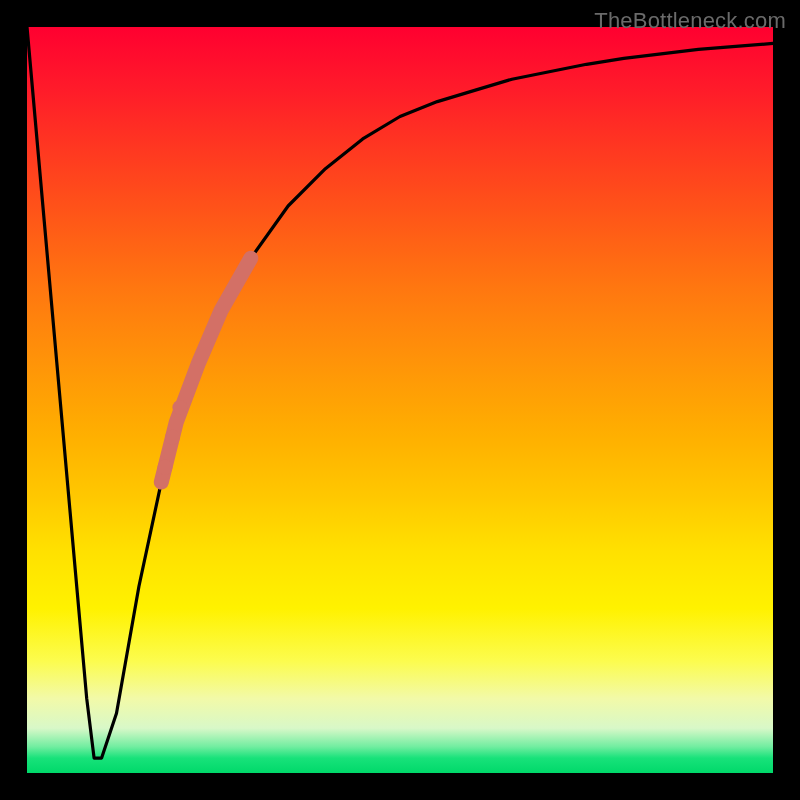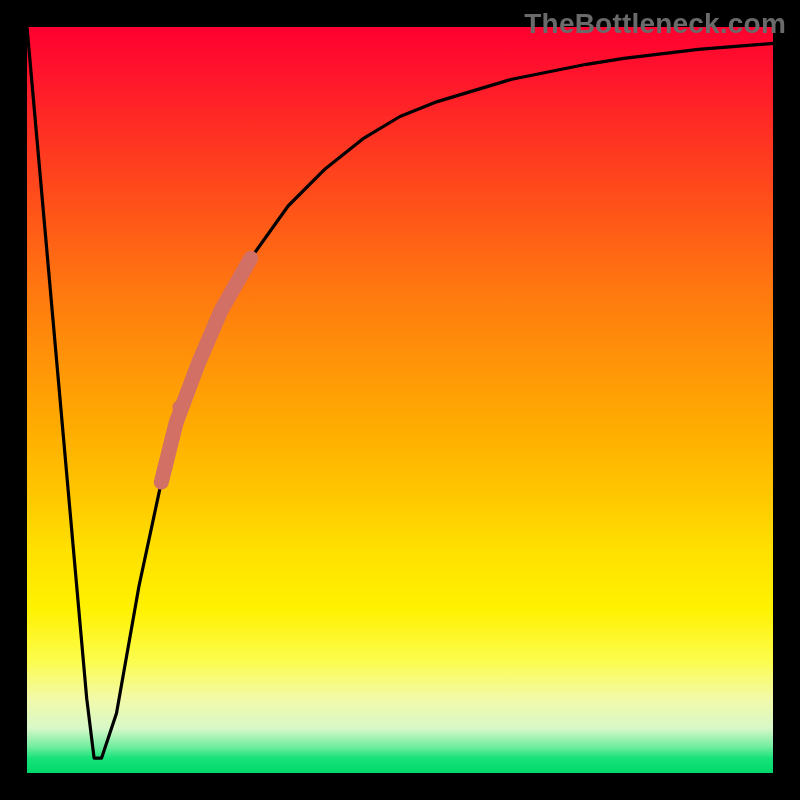--- a/index.html
+++ b/index.html
@@ -40,22 +40,22 @@
       #70eda0 96.5%,
       #18e27a 98%,
       #00d96a 100%
     );
   }
   .watermark {
     position: absolute;
     top: 8px;
     right: 14px;
     color: #6a6a6a;
-    font-size: 28px;
-    font-weight: 700;
+    font-size: 22px;
+    font-weight: 400;
     letter-spacing: 0.2px;
     pointer-events: none;
   }
   svg.curve {
     position: absolute;
     left: 0;
     top: 0;
     width: 746px;
     height: 746px;
     overflow: visible;

